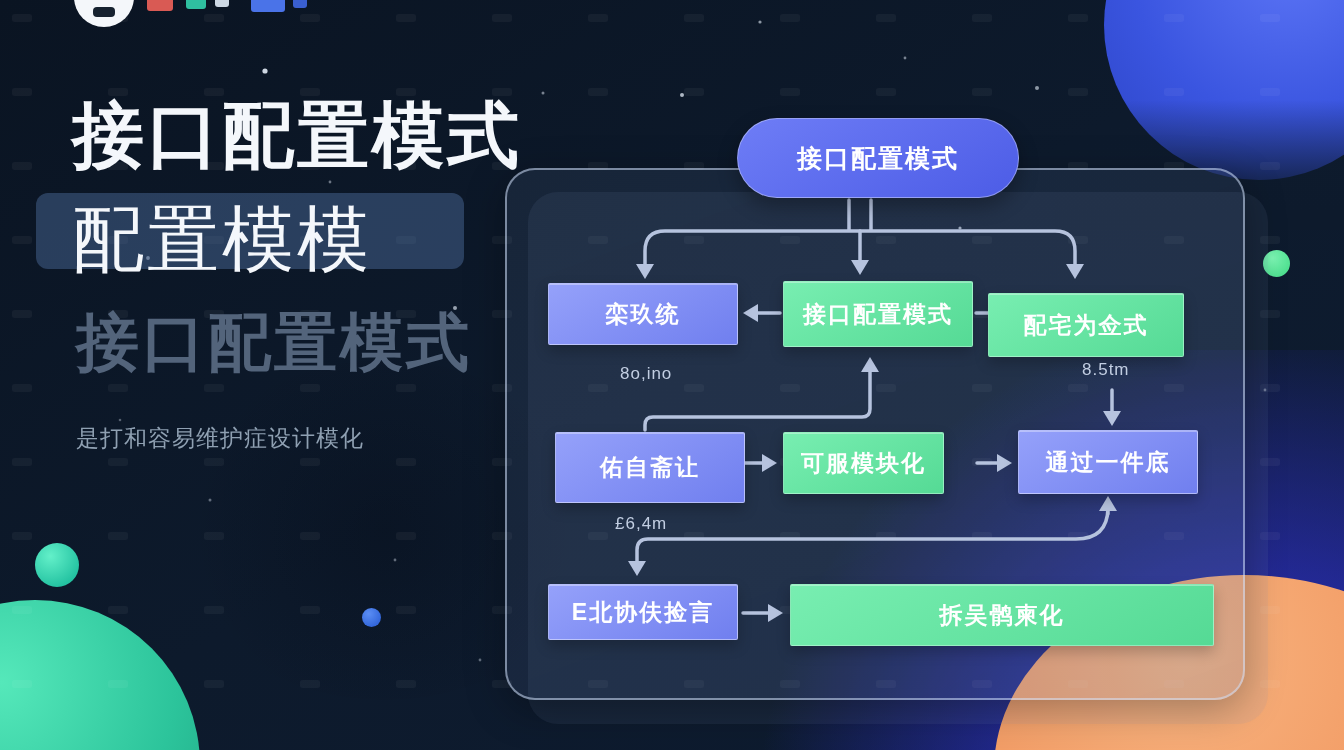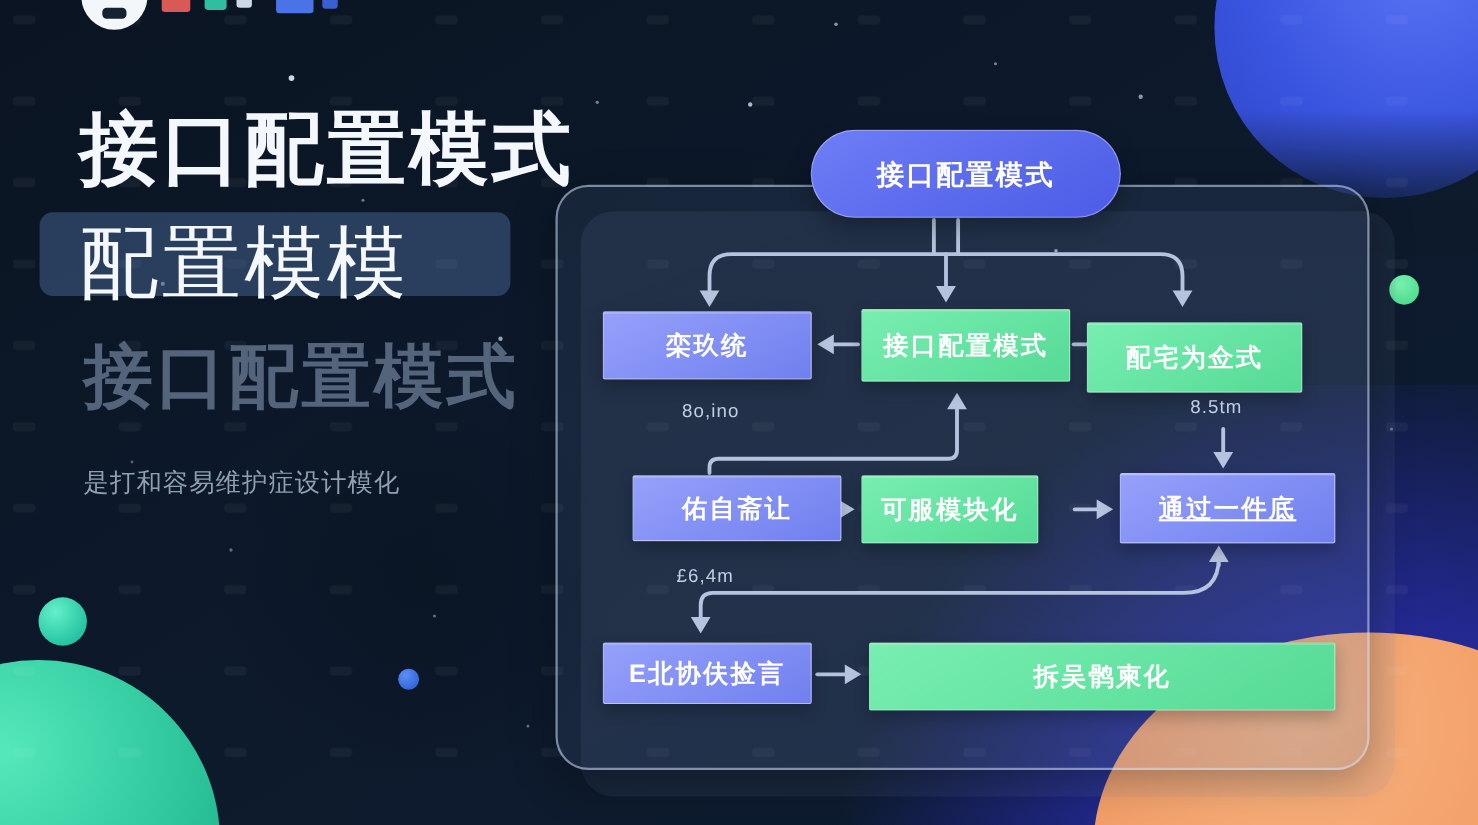--- a/index.html
+++ b/index.html
@@ -119,23 +119,23 @@
   .node.pill{
     border-radius:42px; font-size:25px;
     background: linear-gradient(150deg,#6e7df6 0%, #4c5ce6 100%);
     border:1px solid rgba(255,255,255,0.35);
     box-shadow: 0 8px 20px rgba(0,0,0,0.30);
   }
   #node-root{ left:737px; top:118px; width:282px; height:80px; }
   #node-r1c1{ left:548px; top:283px; width:190px; height:62px; }
   #node-r1c2{ left:783px; top:281px; width:190px; height:66px; }
   #node-r1c3{ left:988px; top:281px; width:196px; height:64px;margin-top:12px; }
-  #node-r2c1{ left:575px; top:432px; width:190px; height:60px; }
+  #node-r2c1{ left:555px; top:432px; width:190px; height:71px; }
   #node-r2c2{ left:783px; top:432px; width:161px; height:62px; }
-  #node-r2c3{ left:1018px; top:430px; width:196px; height:64px;text-decoration:underline; }
+  #node-r2c3{ left:1018px; top:430px; width:180px; height:64px; }
   #node-r3c1{ left:548px; top:584px; width:190px; height:56px; }
   #node-r3c2{ left:790px; top:584px; width:424px; height:62px; }
 
   .flow-label{
     position:absolute; color:#c2cee2; font-size:17px; letter-spacing:1px; white-space:nowrap;
   }
   #label-1{ left:620px; top:364px;text-align:center; }
   #label-2{ left:1082px; top:360px; }
   #label-3{ left:615px; top:514px;text-align:right; }
 

